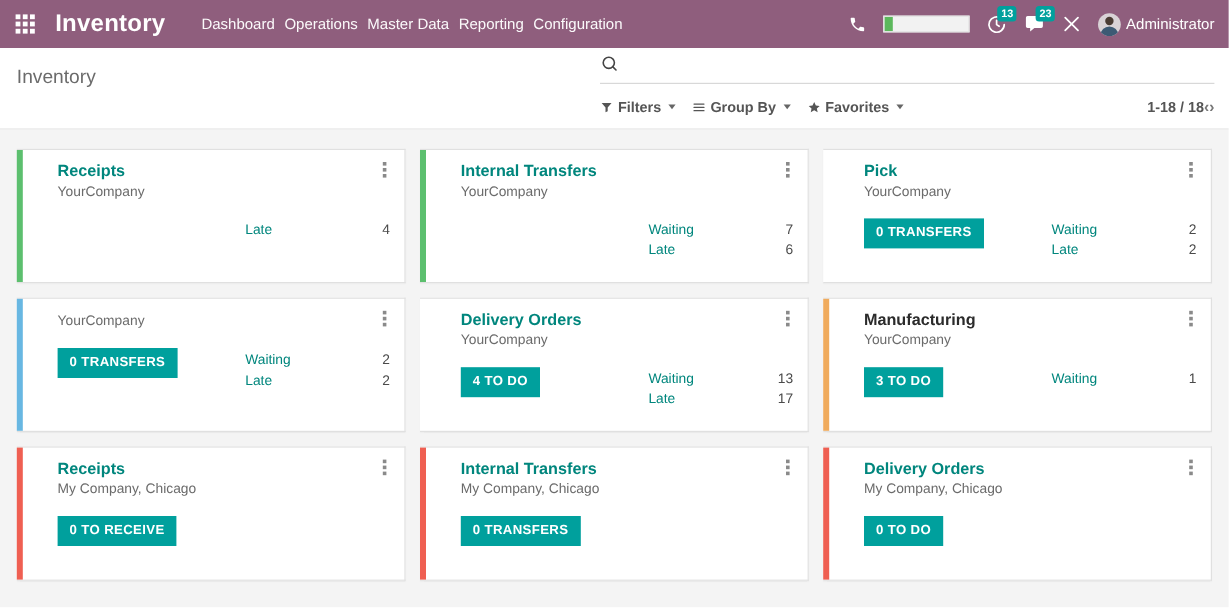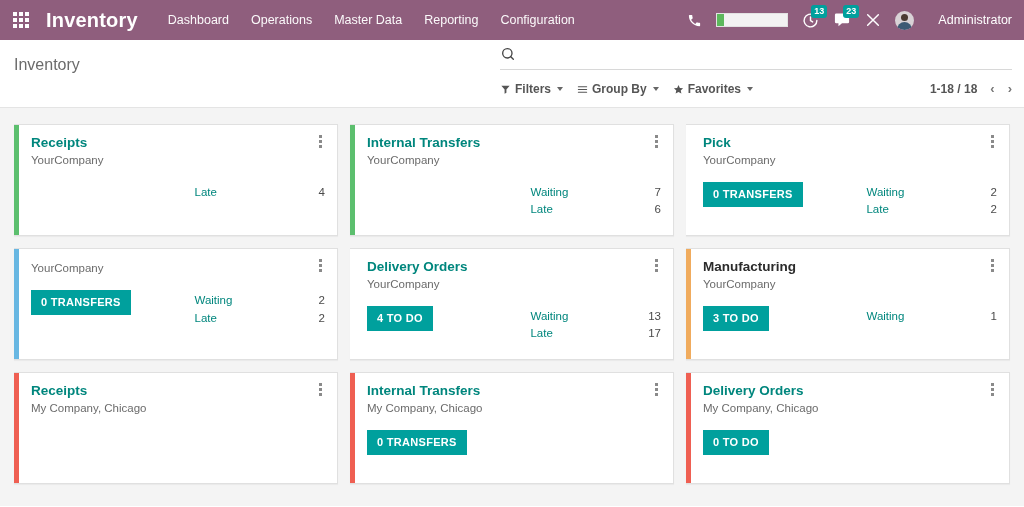--- a/index.html
+++ b/index.html
@@ -31,21 +31,21 @@
     cursor: pointer;
     flex: 0 0 auto;
   }
   .apps-grid i { display:block; width: 4px; height: 4px; background:#ffffff; }
   .brand {
     font-size: 20px; font-weight: bold;
     margin-left: 12px; margin-right: 30px;
     letter-spacing: 0.2px;
     white-space: nowrap;
   }
-  .nav-menu { display: flex; align-items: center; gap: 22px; text-align: right; }
+  .nav-menu { display: flex; align-items: center; gap: 8px; text-align: right; }
   .nav-item {
     font-size: 12.5px; color: #ffffff;
     cursor: pointer; white-space: nowrap;
     opacity: .97;
   }
   .nav-right {
     margin-left: auto;
     display: flex; align-items: center; gap: 14px;
   }
   .phone-icon { width: 15px; height: 15px; display:block; }
@@ -70,21 +70,21 @@
     color: #ffffff;
     font-size: 9px;
     font-weight: bold;
     line-height: 1;
     padding: 2px 3px;
     border-radius: 3px;
     min-width: 14px;
     text-align: center;
   }
   .wrench { cursor:pointer; display:flex; align-items:center; }
-  .user-box { display:flex; align-items:center; gap:24px; cursor:pointer; }
+  .user-box { display:flex; align-items:center; gap:4px; cursor:pointer; }
   .avatar {
     width: 19px; height: 19px; border-radius: 50%;
     background: #d9d2d6;
     overflow: hidden; position: relative;
     flex: 0 0 auto;
   }
   .avatar .head {
     position:absolute; width:7px; height:7px; border-radius:50%;
     background:#4a3b33; left:6px; top:3px;
   }
@@ -139,21 +139,21 @@
   }
   .caret {
     width: 0; height: 0;
     border-left: 3.5px solid transparent;
     border-right: 3.5px solid transparent;
     border-top: 4px solid #666;
     margin-left: 2px;
   }
   .pager {
     margin-left: auto;
-    display: flex; align-items: center; gap: 13px;
+    display: flex; align-items: center; 
     color: #555; font-size: 12px;
   }
   .pager-arrow { cursor: pointer; color:#777; font-size: 13px; }
 
   
   .kanban {
     background: #f4f4f4;
     padding: 10px 8px;
     height: calc(507px - 40px - 69px);
     display: flex;
@@ -166,21 +166,21 @@
   .card {
     background: #ffffff;
     border: 1px solid #e0e0e0;
     border-left-width: 0;
     display: flex;
     height: 112px;
     box-shadow: 0 1px 1px rgba(0,0,0,.04);
     position: relative;
   }
   .stripe { width: 5px; flex: 0 0 5px; background: transparent; }
-  .card-body { flex: 1 1 auto; padding: 10px 12px 10px 12px; position: relative; }
+  .card-body { flex: 1 1 auto; padding: 10px 12px 10px 29px; position: relative; }
   .card-title {
     font-size: 13.5px; font-weight: bold;
     color: #00867d;
     line-height: 1.15;
   }
   .card-title.dark { color: #2b2b2b; }
   .card-sub {
     font-size: 11.5px; color: #6b6b6b;
     margin-top: 3px;
   }
@@ -492,20 +492,21 @@
        <div class="stripe" style="background:#ef5f52"></div>
        <div class="card-body">
          <div class="kebab">
             <i></i>
             <i></i>
             <i></i>
           </div>
          <div class="card-title">Receipts</div>
          <div class="card-sub">My Company, Chicago</div>
          <div class="card-bottom">
+           <button class="action-btn">0 TO RECEIVE</button>
            <div class="stats"></div>
          </div>
        </div>
      </div>
     </div>
     <div class="cardwrap">
       <div class="card">
        <div class="stripe" style="background:#ef5f52"></div>
        <div class="card-body">
          <div class="kebab">

